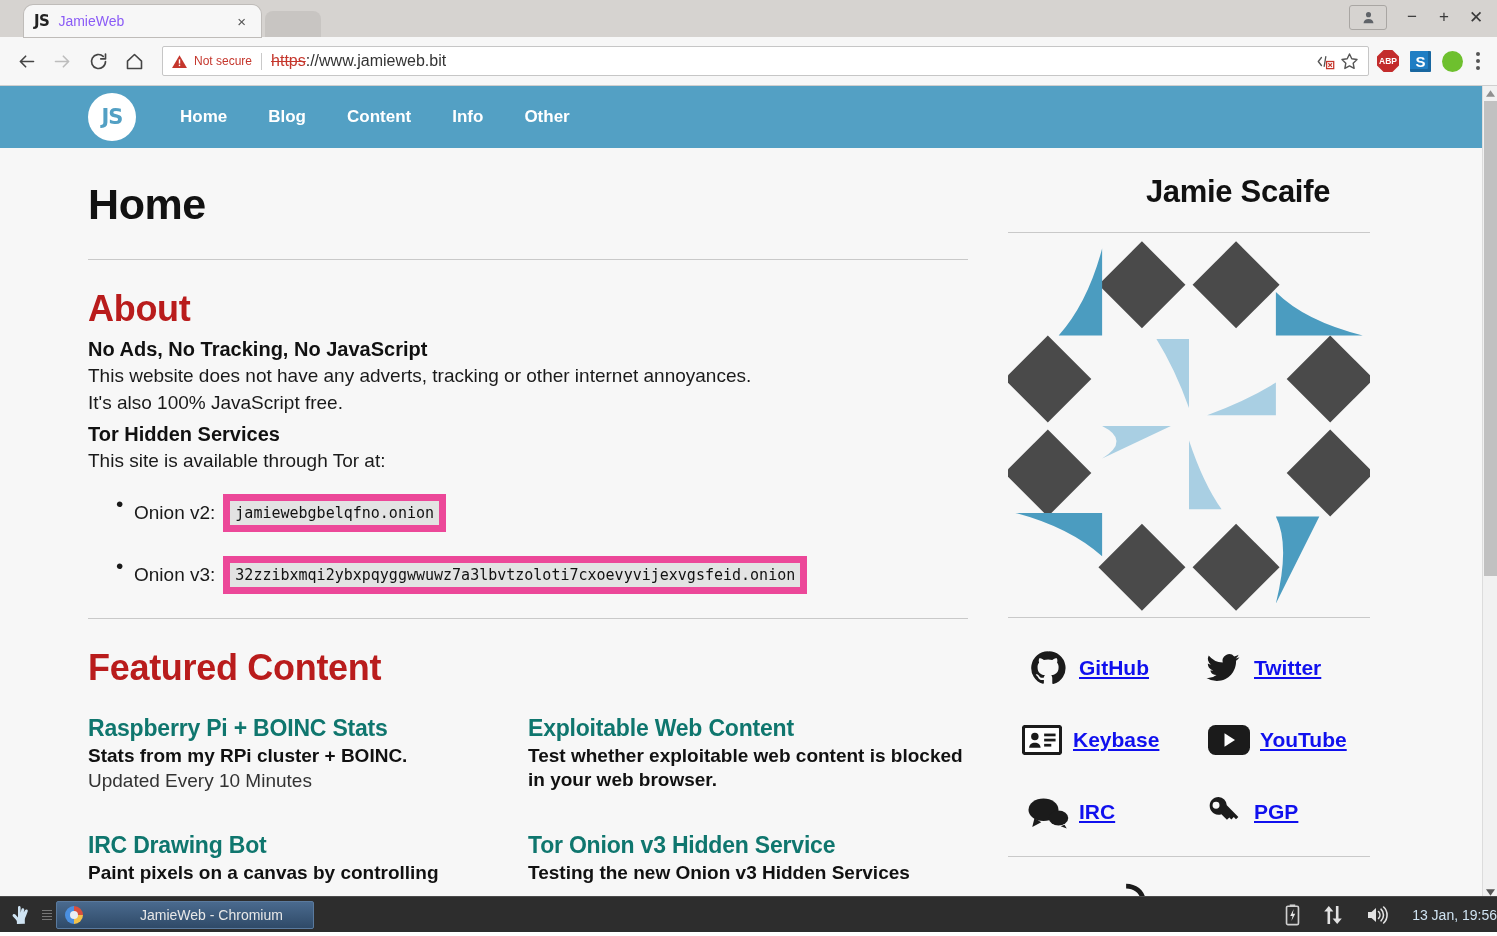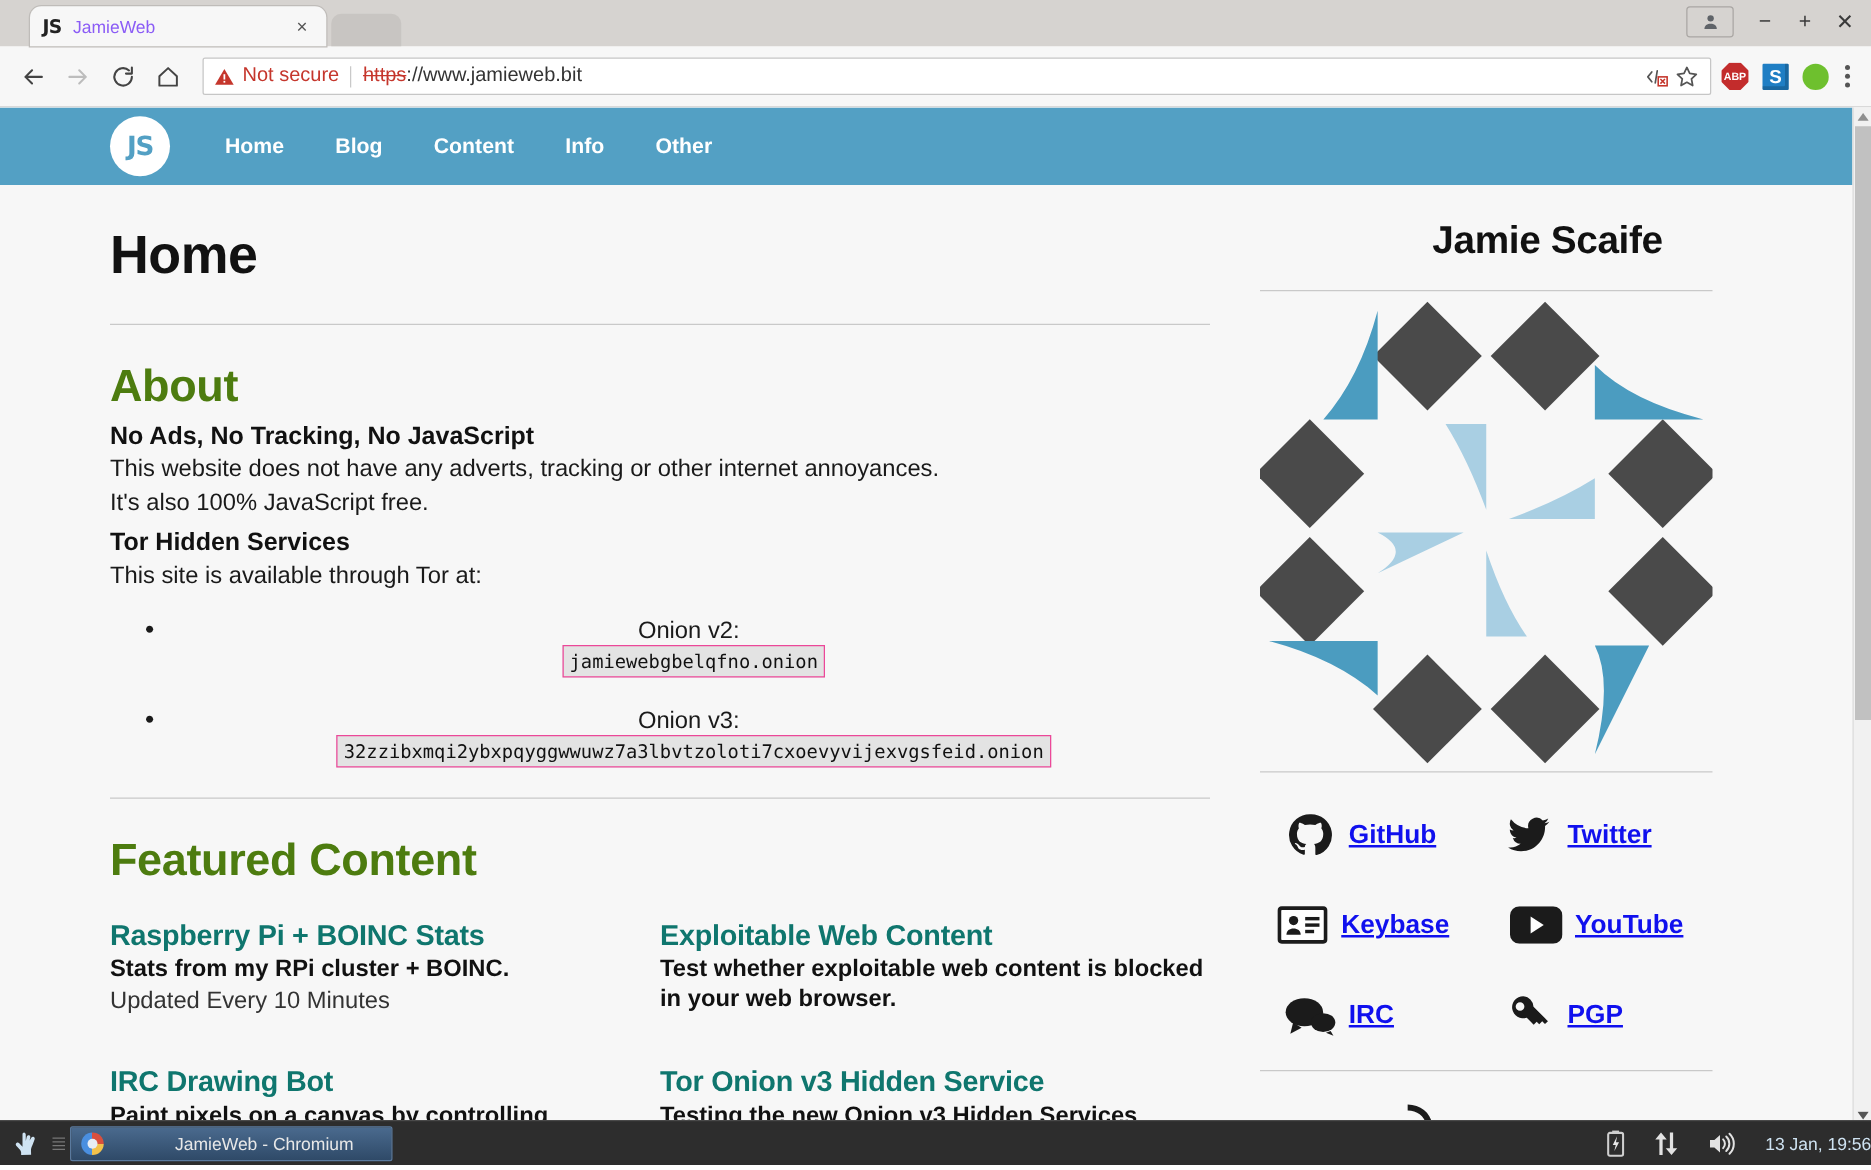--- a/index.html
+++ b/index.html
@@ -60,21 +60,21 @@
   }
   .tb-btn.disabled { color: #bdbdbd; }
   .omnibox {
     flex: 1; height: 30px; background: #fff;
     border: 1px solid #c6c6c6; border-radius: 2px;
     display: flex; align-items: center; padding: 0 8px;
     margin: 0 8px 0 10px;
     min-width: 0;
   }
   .warn-tri { margin-right: 6px; display:flex; }
-  .notsecure { color: #c5362c; font-size: 16px; white-space: nowrap; }
+  .notsecure { color: #c5362c; font-size: 12px; white-space: nowrap; }
   .omni-sep { width: 1px; height: 17px; background: #c9c9c9; margin: 0 9px; }
   .url { font-size: 16px; color: #222; white-space: nowrap; overflow: hidden; }
   .url .scheme { color: #c5362c; text-decoration: line-through; }
   .url .rest { color: #333; }
   .omni-right { margin-left: auto; display: flex; align-items: center; gap: 4px; padding-left: 8px; }
   .ext-icons { display: flex; align-items: center; gap: 11px; padding-right: 4px;}
   .abp {
     width: 22px; height: 22px; background: #c32c2c;
     clip-path: polygon(30% 0,70% 0,100% 30%,100% 70%,70% 100%,30% 100%,0 70%,0 30%);
     color: #fff; font-size: 8.5px; font-weight: bold;
@@ -128,41 +128,41 @@
   .side-col { width: 500px; padding-left: 40px; }
 
   h1.page-title {
     font-size: 43px; font-weight: bold; color: #121212;
     margin-top: 32px; letter-spacing: -0.4px;
   }
   .rule { height: 1px; background: #c9c9c9; margin: 30px 0 0 0; width: 880px; }
   .rule.side { width: 362px; margin: 22px 0 0 0; }
 
   h2.section {
-    font-size: 36px; font-weight: bold; color: #4d7c0f;
+    font-size: 36px; font-weight: bold; color: #b91c1c;
     margin-top: 28px; letter-spacing: -0.3px;
   }
   h3.sub {
     font-size: 20px; font-weight: bold; color: #111; margin-top: 8px;
   }
   p.body { font-size: 19px; color: #1a1a1a; line-height: 1.26; margin-top: 3px; }
 
   ul.onions { list-style: none; margin-top: 21px; }
   ul.onions li {
     display: flex; align-items: center; font-size: 19px; color: #1a1a1a;
-    margin-bottom: 24px; position: relative; padding-left: 46px; flex-direction: column;
+    margin-bottom: 24px; position: relative; padding-left: 46px;
   }
   ul.onions li:before {
     content: "\2022"; position: absolute; left: 28px; top: -2px;
     font-size: 21px; color: #1a1a1a;
   }
   code.addr {
     font-family: "DejaVu Sans Mono", monospace;
     font-size: 15px; color: #111;
-    background: #e3e3e3; border: 1px solid #ec4899;
+    background: #e3e3e3; border: 7px solid #ec4899;
     padding: 3px 5px; margin-left: 8px; white-space: nowrap;
   }
 
   .feat-grid { display: flex; flex-wrap: wrap; margin-top: 26px; }
   .feat { width: 440px; margin-bottom: 40px; }
   .feat h4 { font-size: 23px; font-weight: bold; color: #0f766e; letter-spacing: -0.2px;}
   .feat .d { font-size: 19px; font-weight: bold; color: #111; line-height: 1.25; margin-top: 2px;}
   .feat .m { font-size: 19px; color: #333; margin-top: 2px; }
 
   

